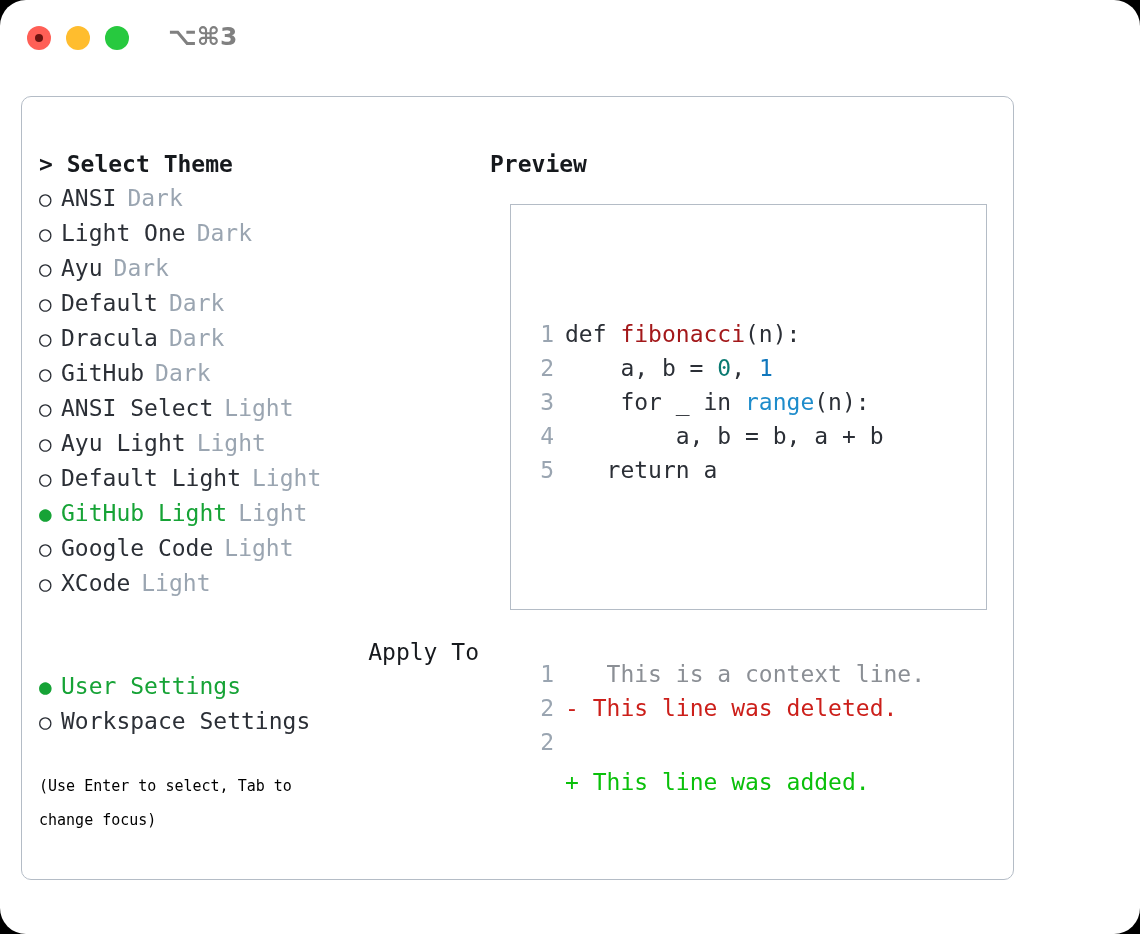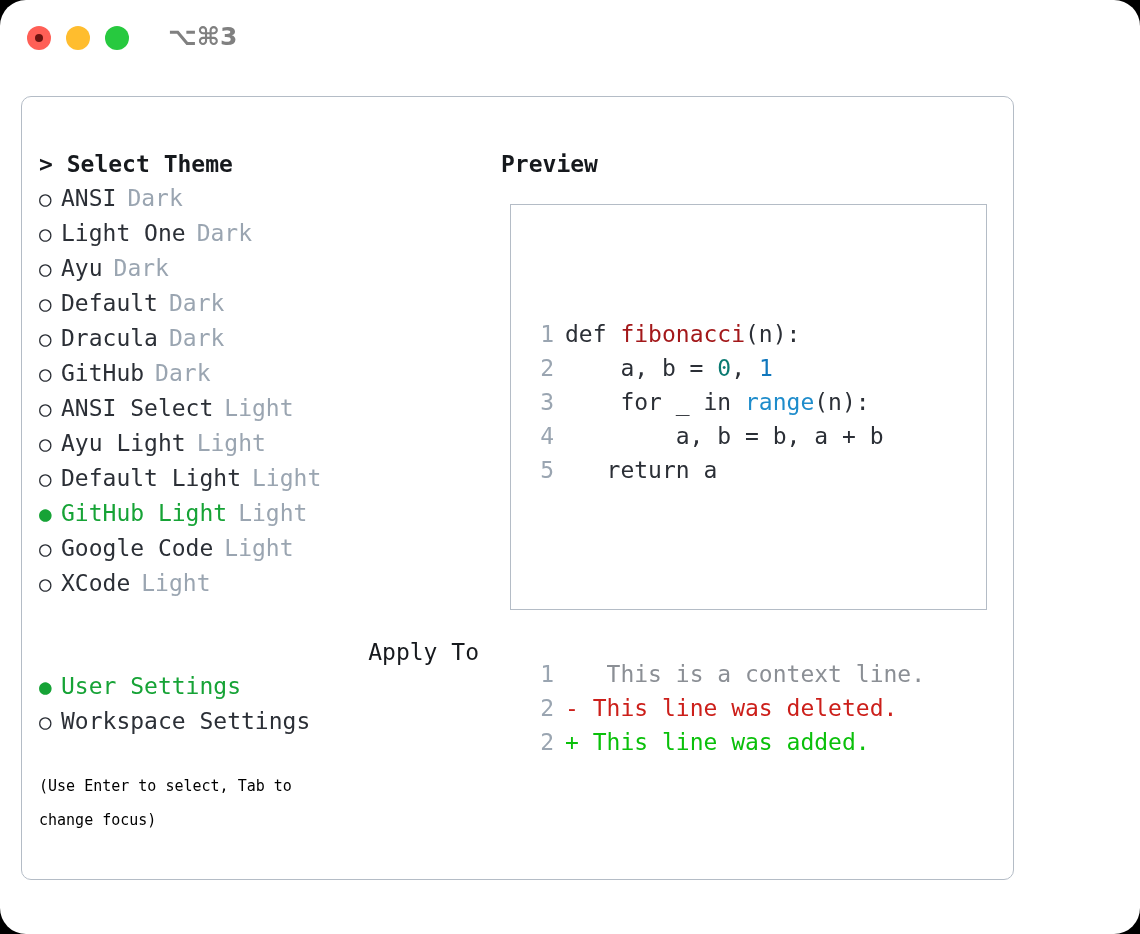--- a/index.html
+++ b/index.html
@@ -91,21 +91,21 @@
 
   
   .left-col {
     position: absolute;
     left: 17px;
     top: 50px;
     width: 440px;
   }
   .right-col {
     position: absolute;
-    left: 479px;
+    left: 468px;
     top: 50px;
     width: 500px;
   }
 
   .section-title {
     font-size: 23px;
     font-weight: bold;
     color: #16191d;
     line-height: 34px;
     white-space: pre;
@@ -188,21 +188,21 @@
   .tok-fn    { color: #a3181a; }
   .tok-num0  { color: #0b7a72; }
   .tok-num1  { color: #1077bd; }
   .tok-call  { color: #1e8ccb; }
   .tok-plain { color: #2b2f36; }
 
   .blank-line { height: 34px; }
 
   .diff-ctx { color: #8b8f95; }
   .diff-del { color: #cc1f1a; }
-  .diff-add { color: #0ac00a; }
+  .diff-add { color: #0ac00a; margin-top: 40px; }
 </style>
 </head>
 <body>
 
 <div class="window">
 
   <div class="titlebar">
     <div class="dots">
       <span class="dot red"></span>
       <span class="dot yellow"></span>

